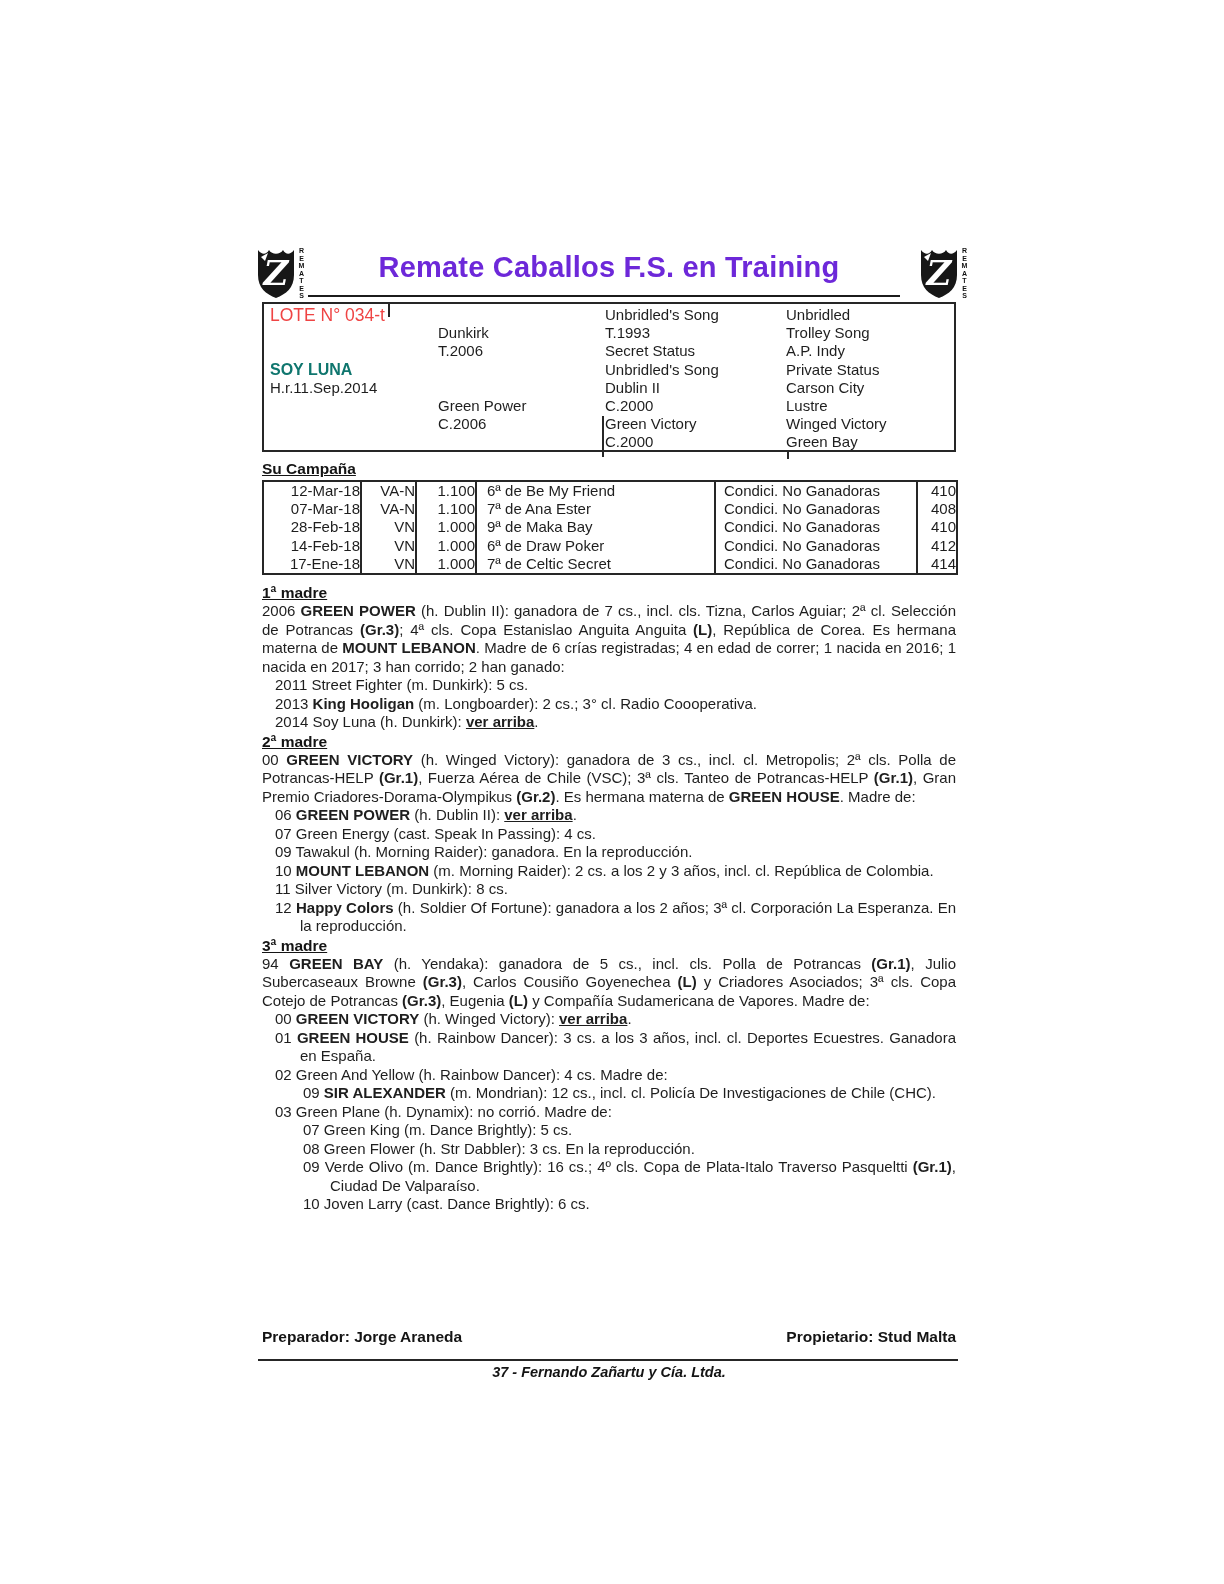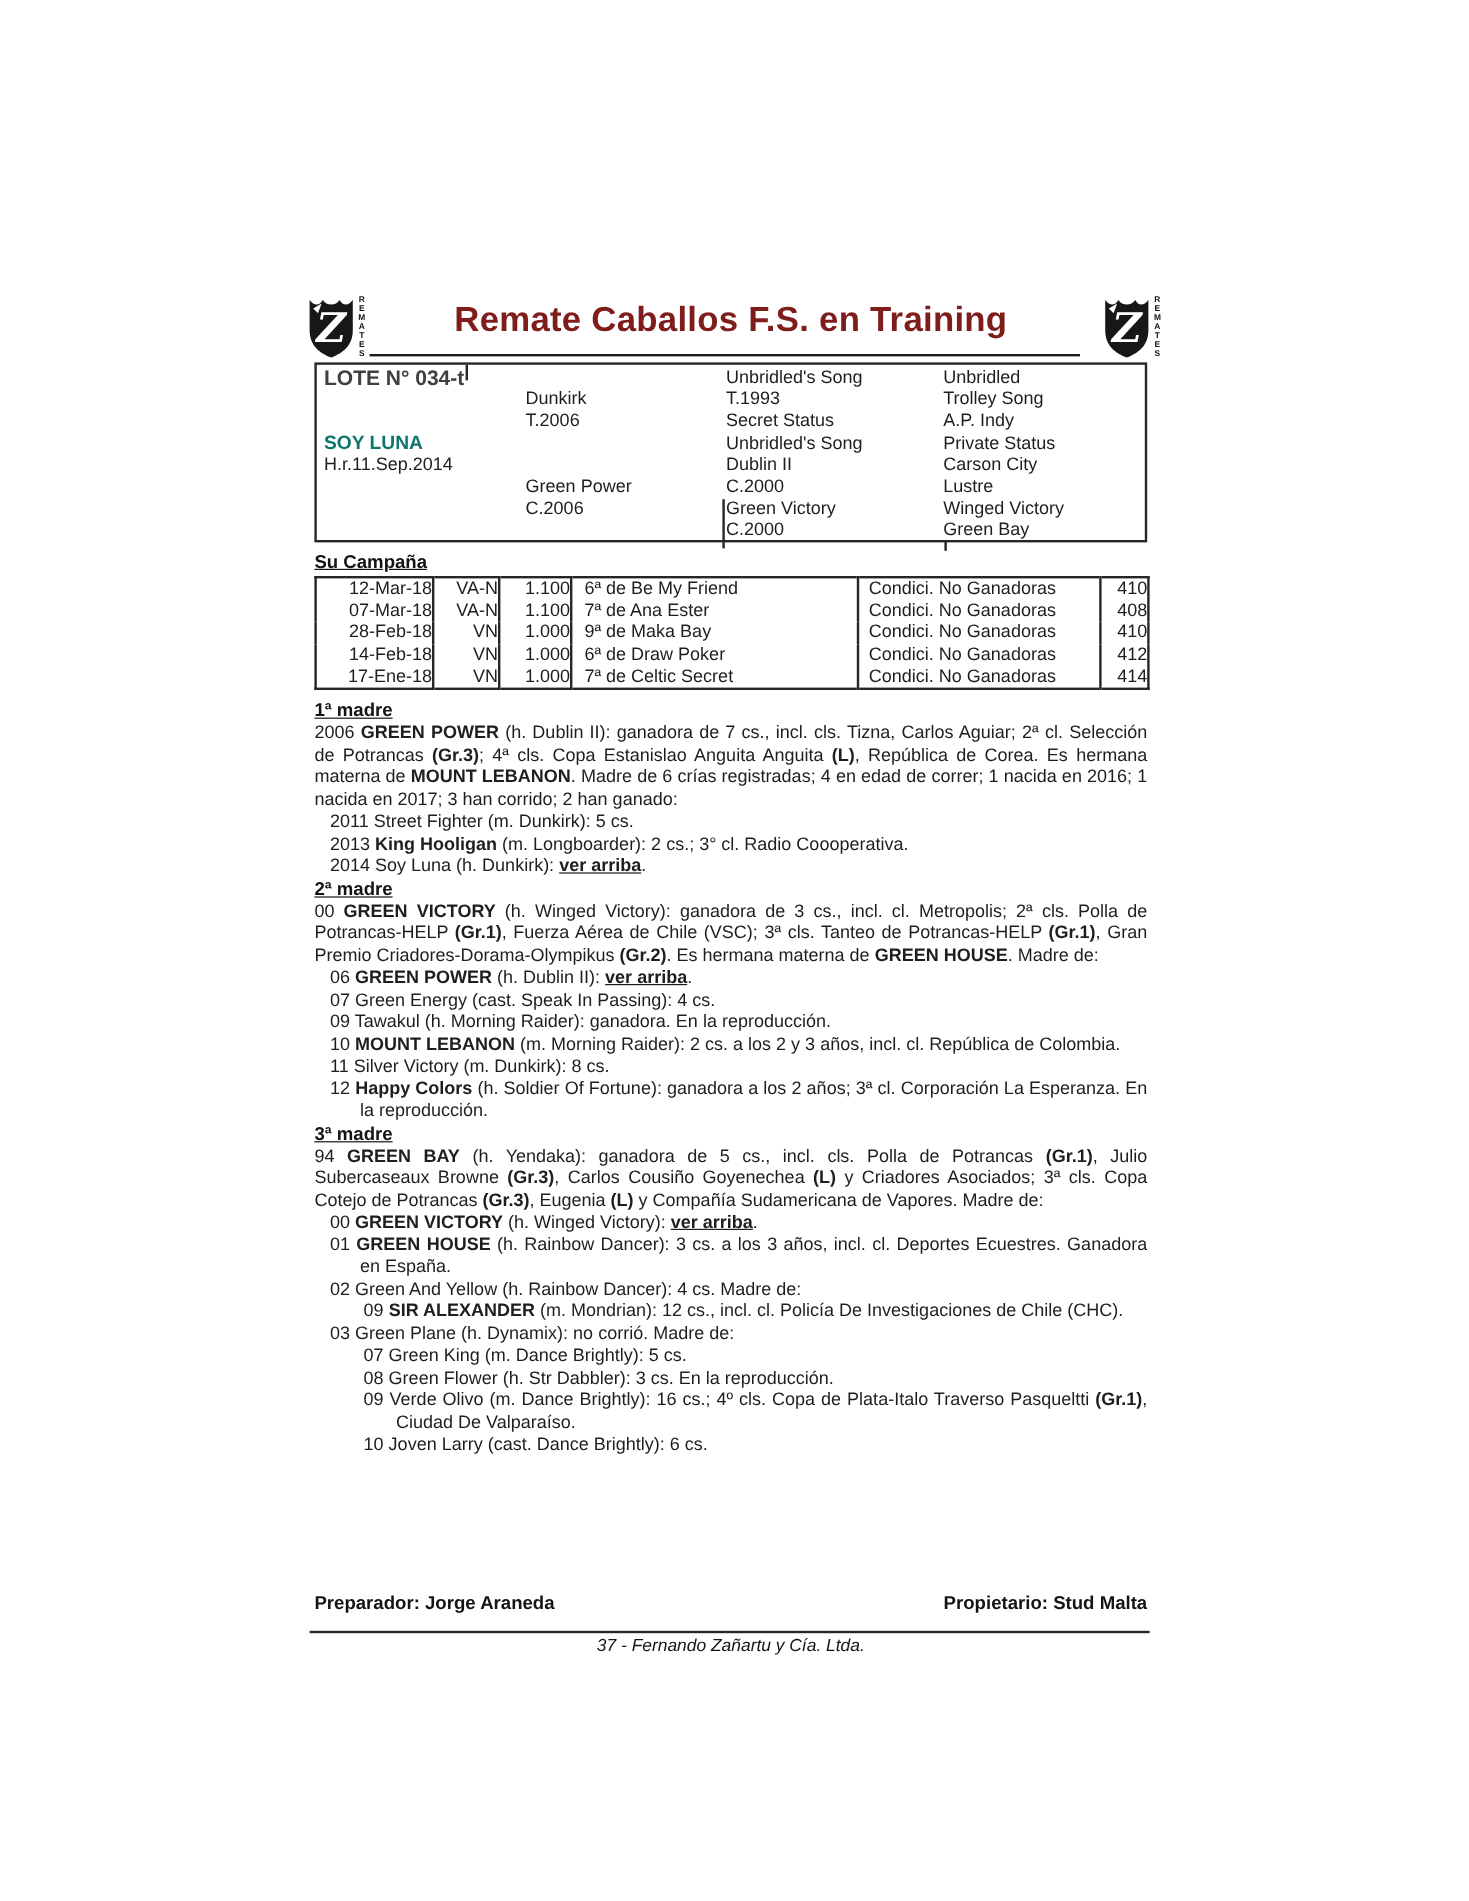--- a/index.html
+++ b/index.html
@@ -6,34 +6,34 @@
   html,body { width:1224px; height:1584px; background:#ffffff; }
   body { font-family:"Liberation Sans","DejaVu Sans",sans-serif; color:#1e1e1e; position:relative; }
   .content { position:absolute; left:262px; top:250px; width:694px; }
 
   .b { font-weight:bold; }
   .u { text-decoration:underline; }
   .sm { font-size:12px; }
 
   
   .masthead { position:relative; height:52px; }
-  .m-title { text-align:center; font-size:29px; font-weight:bold; color:#7f1d1d; padding-top:1px; letter-spacing:0.2px; }
+  .m-title { text-align:center; font-size:29px; font-weight:bold; color:#6d28d9; padding-top:1px; letter-spacing:0.2px; }
   .logo { position:absolute; top:-3px; display:flex; align-items:flex-start; }
   .logo.left { left:-6px; }
   .logo.right { right:-12px; }
   .vtext { writing-mode:vertical-rl; text-orientation:upright; font-size:7px; font-weight:bold;
            letter-spacing:0.5px; line-height:8px; margin-left:1px; color:#111; height:52px; }
   .title-rule { position:absolute; bottom:5px; left:46px; right:56px; border-top:2.5px solid #1b1b1b; }
 
   
   .pedigree { position:relative; border:2px solid #262626; height:150px; font-size:15px; overflow:visible; }
   .ped-grid { position:absolute; left:0; top:0; right:0; bottom:0; display:grid;
               grid-template-columns:168px 167px 181px 1fr; grid-auto-rows:18.2px; padding:2px 0 0 6px; }
   .ped-cell { white-space:nowrap; line-height:18.2px; }
-  .lot  { font-size:17.5px; font-weight:bold; color:#404040; }
+  .lot  { font-size:17.5px; font-weight:normal; color:#ef4444; }
   .hname{ font-size:16px;   font-weight:bold; color:#0f766e; }
   .tick-top { position:absolute; left:124px; top:0; width:2px; height:13px; background:#262626; }
   .tick-mid { position:absolute; left:338px; bottom:-7px; width:2px; height:41px; background:#262626; }
   .tick-bot { position:absolute; left:523px; bottom:-9px; width:2px; height:9px; background:#262626; }
 
   
   .sec-head { font-weight:bold; text-decoration:underline; font-size:15.5px; line-height:19px; color:#141414; }
   .campaign-head { margin-top:7px; }
   .summary { font-size:15.5px; line-height:19px; }
   table.races { margin-top:2px; width:694px; border-collapse:collapse; table-layout:fixed;
@@ -49,21 +49,21 @@
   .madre-head { margin-top:8px; }
   .para { text-align:justify; }
   .item { text-align:justify; }
   .lvl1 { padding-left:38px; text-indent:-25px; }
   .lvl2 { padding-left:68px; text-indent:-27px; }
 
   
   .footer { position:absolute; top:1078px; left:0; width:694px; font-size:15.5px; }
   .footer-row { display:flex; justify-content:space-between; font-weight:bold; color:#141414; }
   .footer-rule { border-top:2px solid #262626; margin-top:13px; margin-left:-4px; width:700px; }
-  .page-line { text-align:center; font-weight:normal; font-style:italic; font-size:14.5px; margin-top:3px; color:#141414; }
+  .page-line { text-align:center; font-weight:bold; font-style:italic; font-size:14.5px; margin-top:3px; color:#141414; }
 
   
   .shield { width:40px; height:52px; }
 </style>
 </head>
 <body>
 
 <div class="content">
 
   <div class="masthead">

